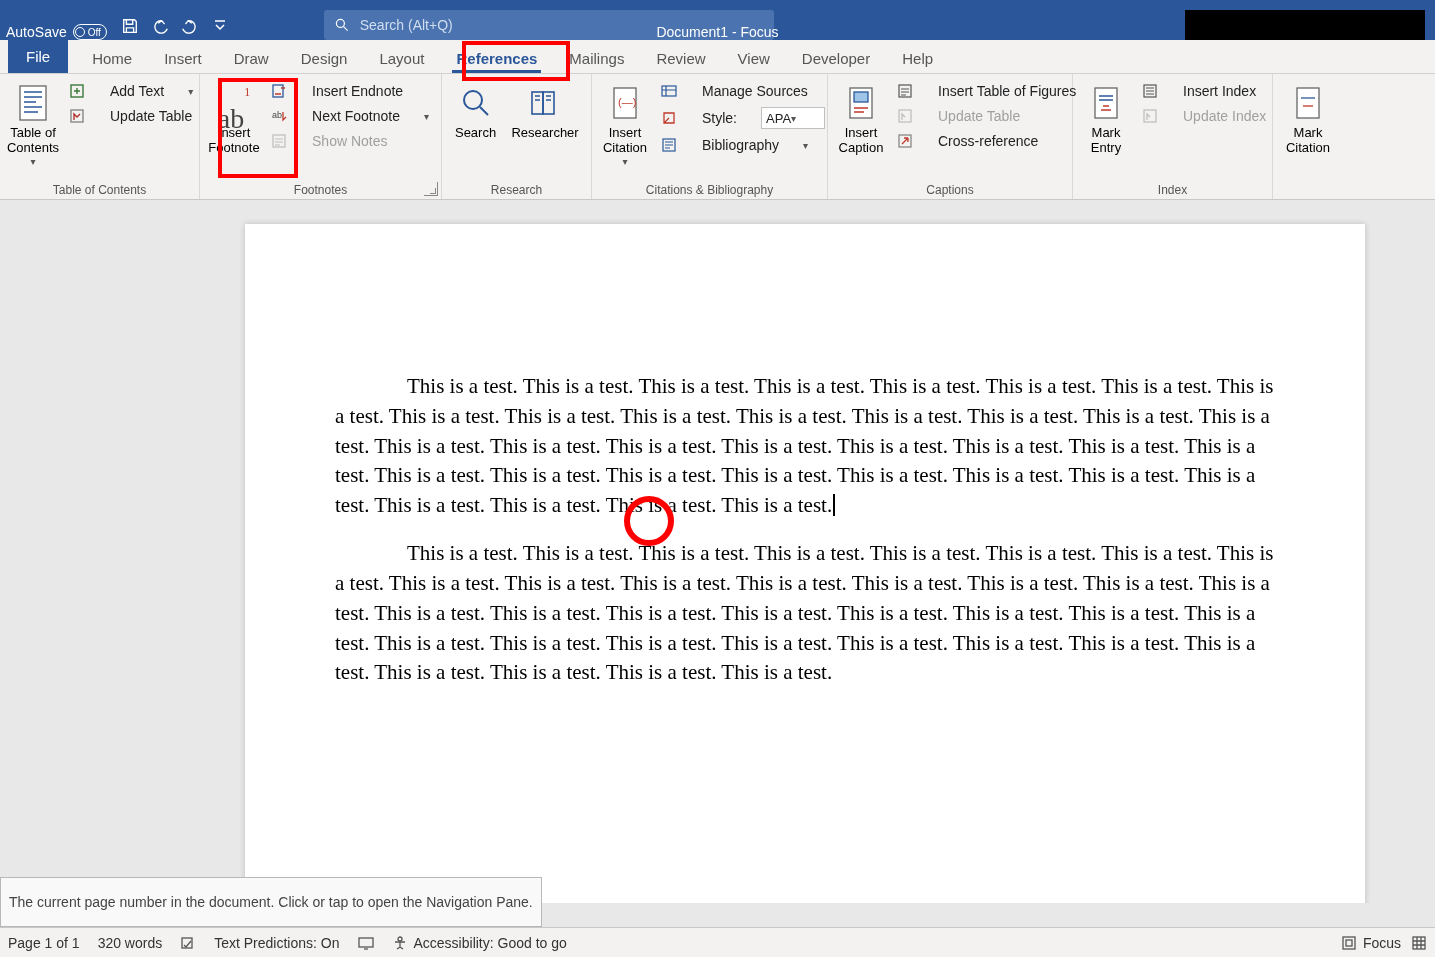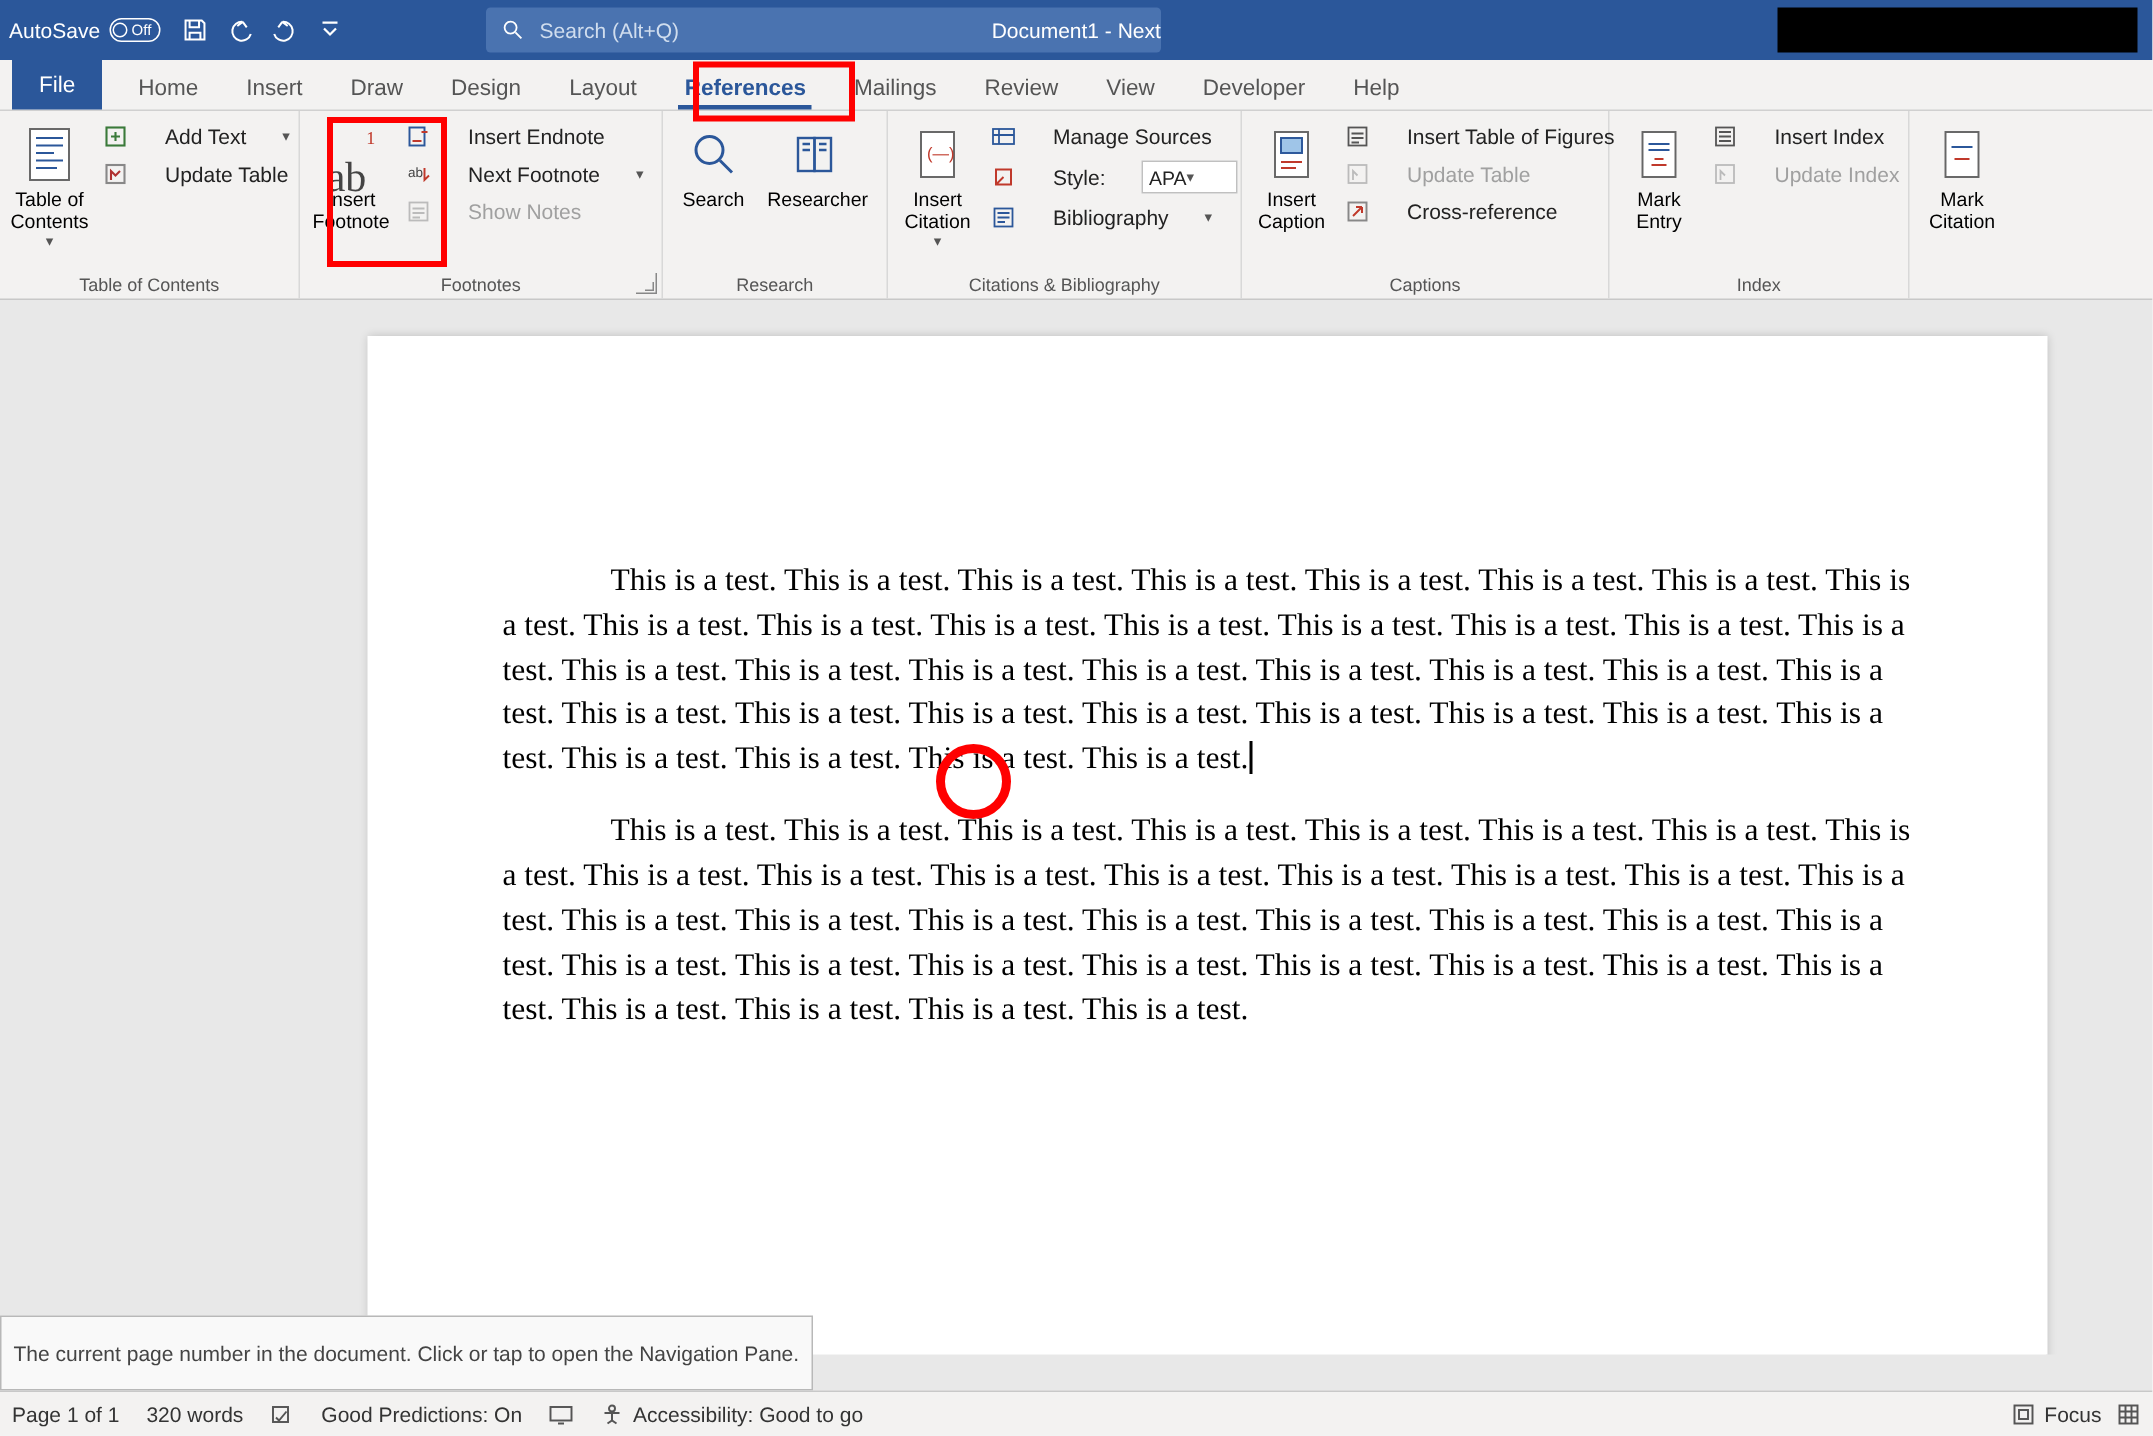--- a/index.html
+++ b/index.html
@@ -12,21 +12,21 @@
     overflow: hidden;
     position: relative;
   }
 
   
   .titlebar {
     background: #2b579a;
     color: white;
     height: 40px;
     display: flex;
-    align-items: center;
+    align-items: flex-end;
     padding: 0 6px;
     font-size: 14px;
   }
   .ts-autosave { display:flex; align-items:center; gap:6px; margin-right:8px; }
   .toggle {
     width: 34px; height: 16px; border:1.5px solid #fff; border-radius:9px;
     display:flex; align-items:center; padding:1px; position:relative;
   }
   .toggle-knob { width:10px;height:10px;border-radius:50%;border:1.5px solid #fff; }
   .toggle-lbl { font-size:10px; margin-left:3px; }
@@ -174,21 +174,21 @@
         <path d="M8 4a7 7 0 1 1-6 9 M8 4l4 3 M8 4l-3 4"></path>
       </svg>
   </div>
   <div class="qat-btn">
     <svg width="12" height="12" viewBox="0 0 12 12">
         <path d="M1 1h10 M2 5l4 4 4-4"></path>
       </svg>
   </div>
 
   <div class="doc-title">
-    <span>Document1  -  Next</span>
+    <span>Document1  -  Focus</span>
   </div>
 
   <div class="searchbox">
     <svg width="16" height="16" viewBox="0 0 20 20" style="margin-right:10px;">
         <circle cx="8" cy="8" r="5"></circle>
         <path d="M12 12l5 5"></path>
       </svg>
     <span>Search (Alt+Q)</span>
   </div>
 
@@ -488,21 +488,21 @@
   <div class="sb">Page 1 of 1</div>
   <div class="sb">320 words</div>
   <div class="sb">
     <span class="sbic">
       <svg width="16" height="16" viewBox="0 0 16 16" fill="none" stroke="#555" stroke-width="1.3">
           <rect x="2" y="3" width="10" height="10"></rect>
           <path d="M4 10l2 2 5-6"></path>
         </svg>
     </span>
   </div>
-  <div class="sb">Good Predictions: On</div>
+  <div class="sb">Text Predictions: On</div>
   <div class="sb">
     <span class="sbic">
       <svg width="16" height="16" viewBox="0 0 16 16" fill="none" stroke="#555" stroke-width="1.3">
           <rect x="1" y="3" width="14" height="9"></rect>
           <path d="M6 14h4"></path>
         </svg>
     </span>
   </div>
   <div class="sb">
     <span class="sbic">

